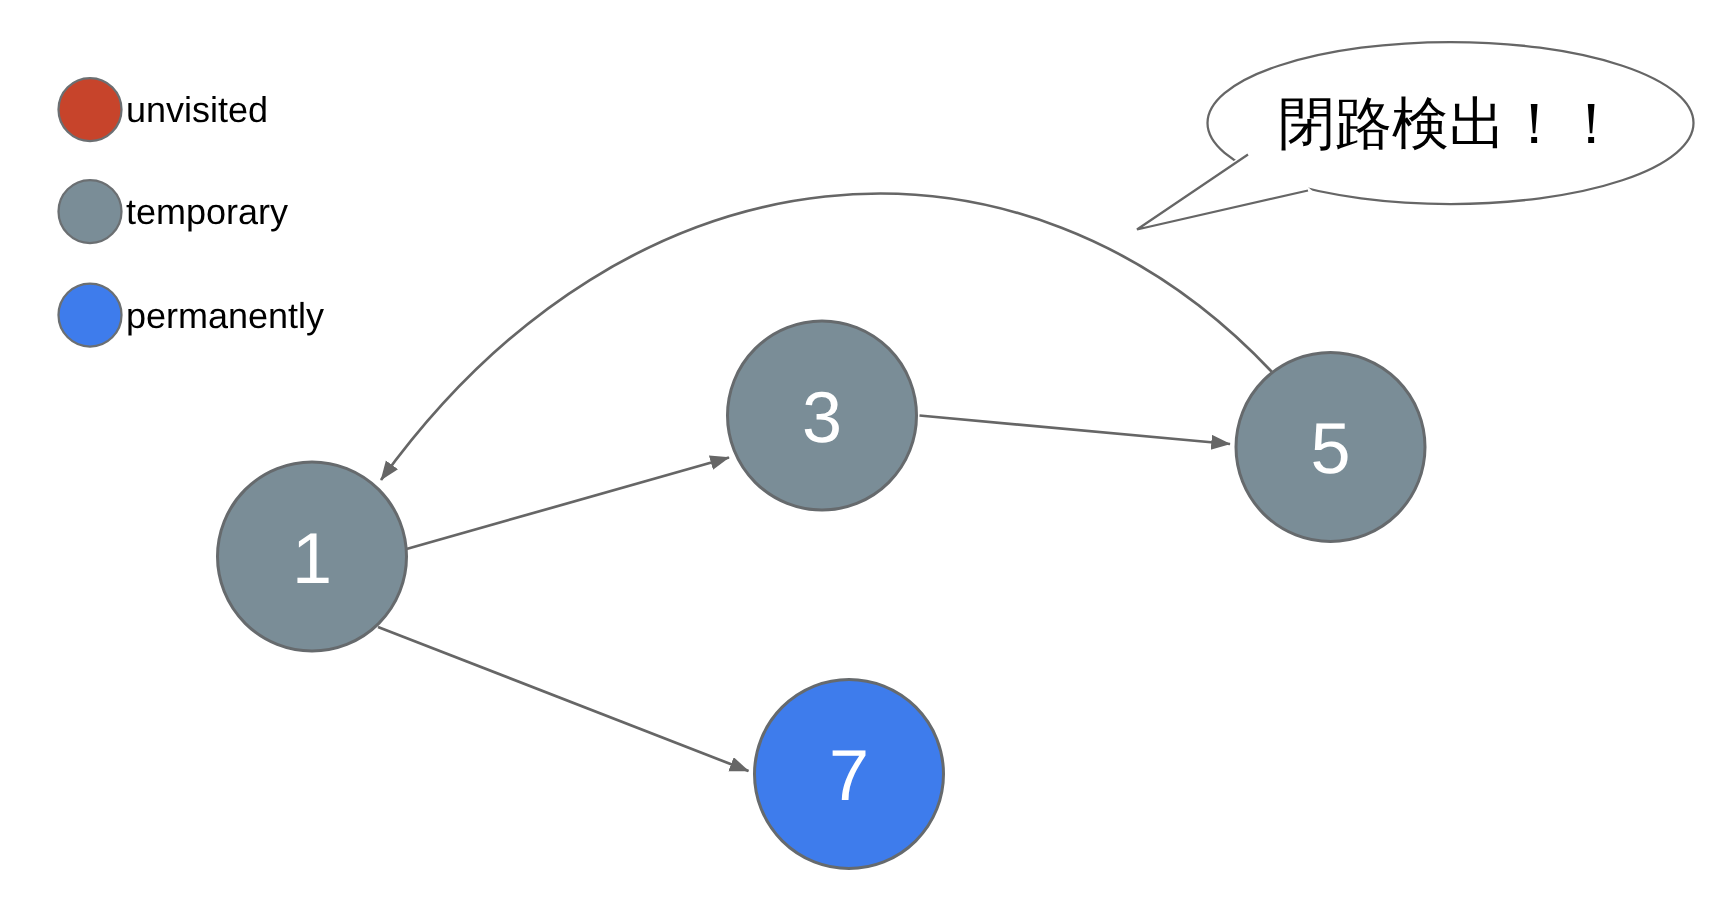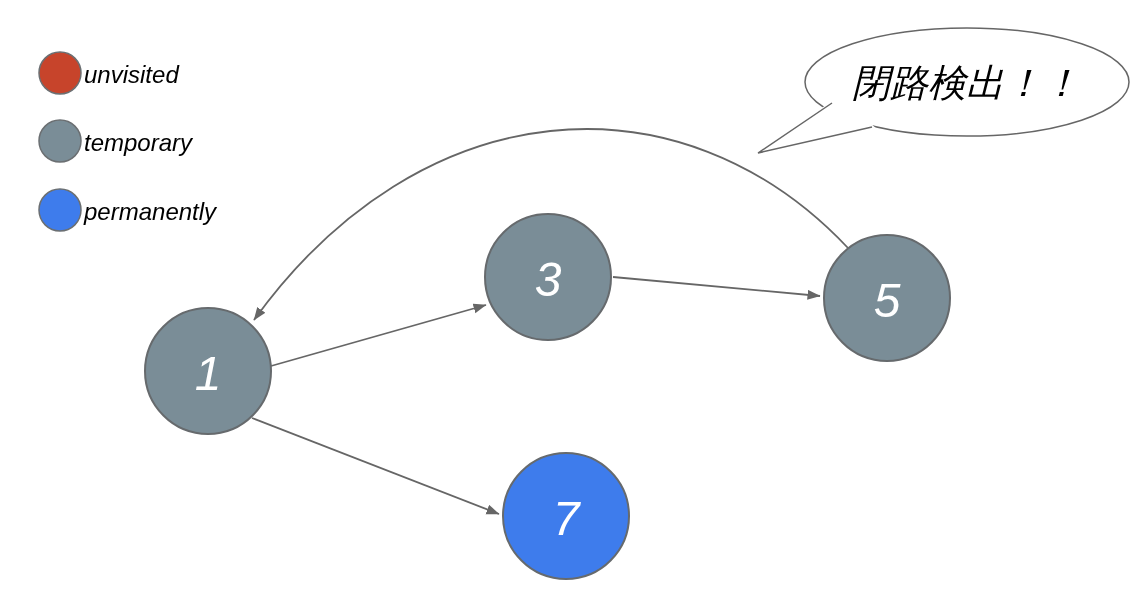--- a/index.html
+++ b/index.html
@@ -2,21 +2,20 @@
 <html><head>
 <meta charset="utf-8">
 <style>
   html,body { margin:0; padding:0; background:#fff; }
   .canvas {
     position:relative;
     width:1143px; height:606px;
     background:#ffffff;
     font-family:"Liberation Sans", sans-serif;
     overflow:hidden;
-    font-style:italic;
   }
   svg { display:block; }
   .node-circle { stroke:#666a6d; stroke-width:2; }
   .legend-circle { stroke:#6b6f72; stroke-width:1.5; }
   .edge-line { stroke:#666666; stroke-width:1.8; fill:none; }
   .node-text {
     fill:#ffffff; font-size:48px;
     font-family:"Liberation Sans", sans-serif;
     text-anchor:middle; dominant-baseline:central;
   }

